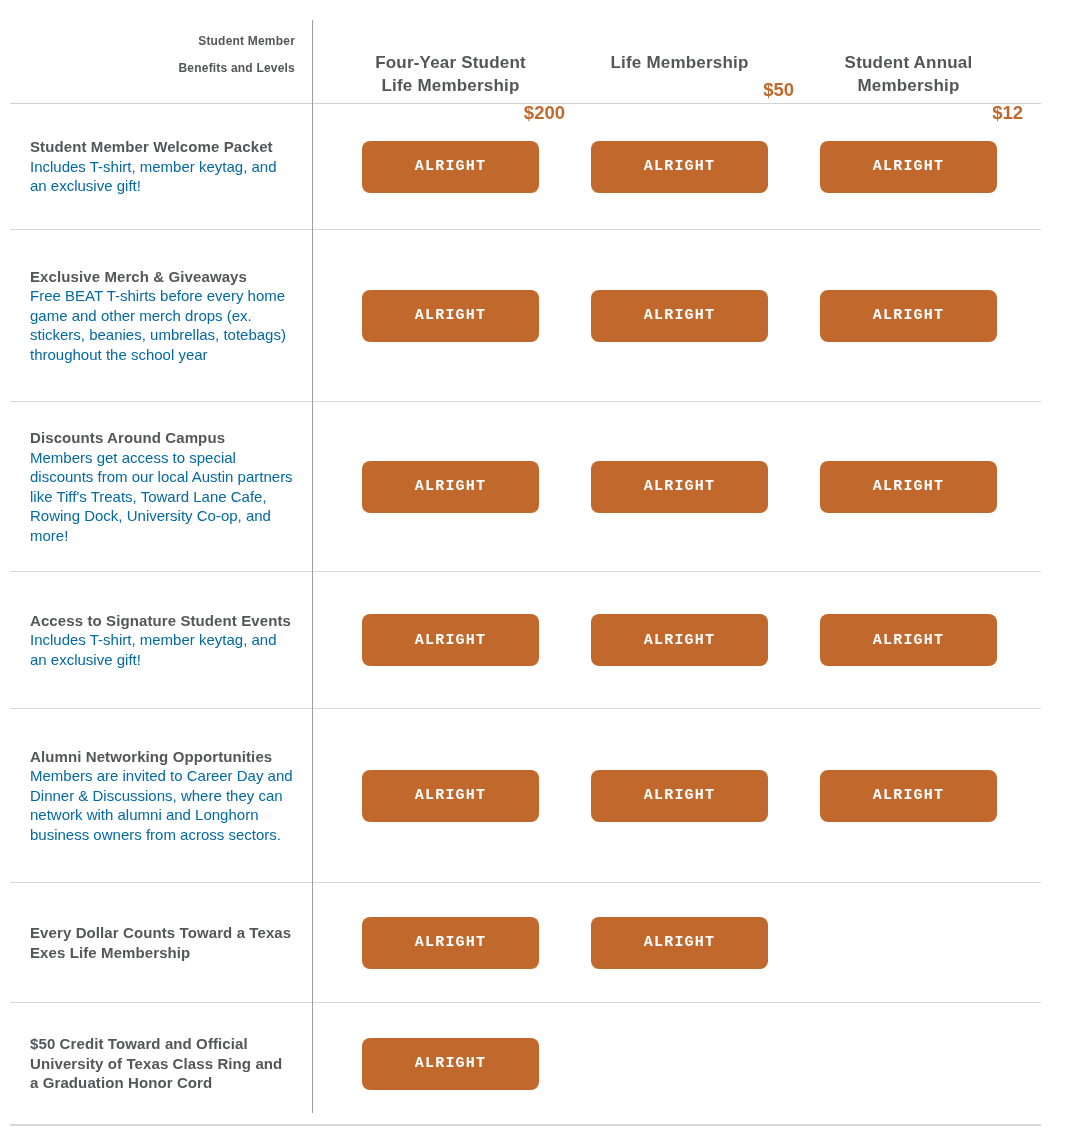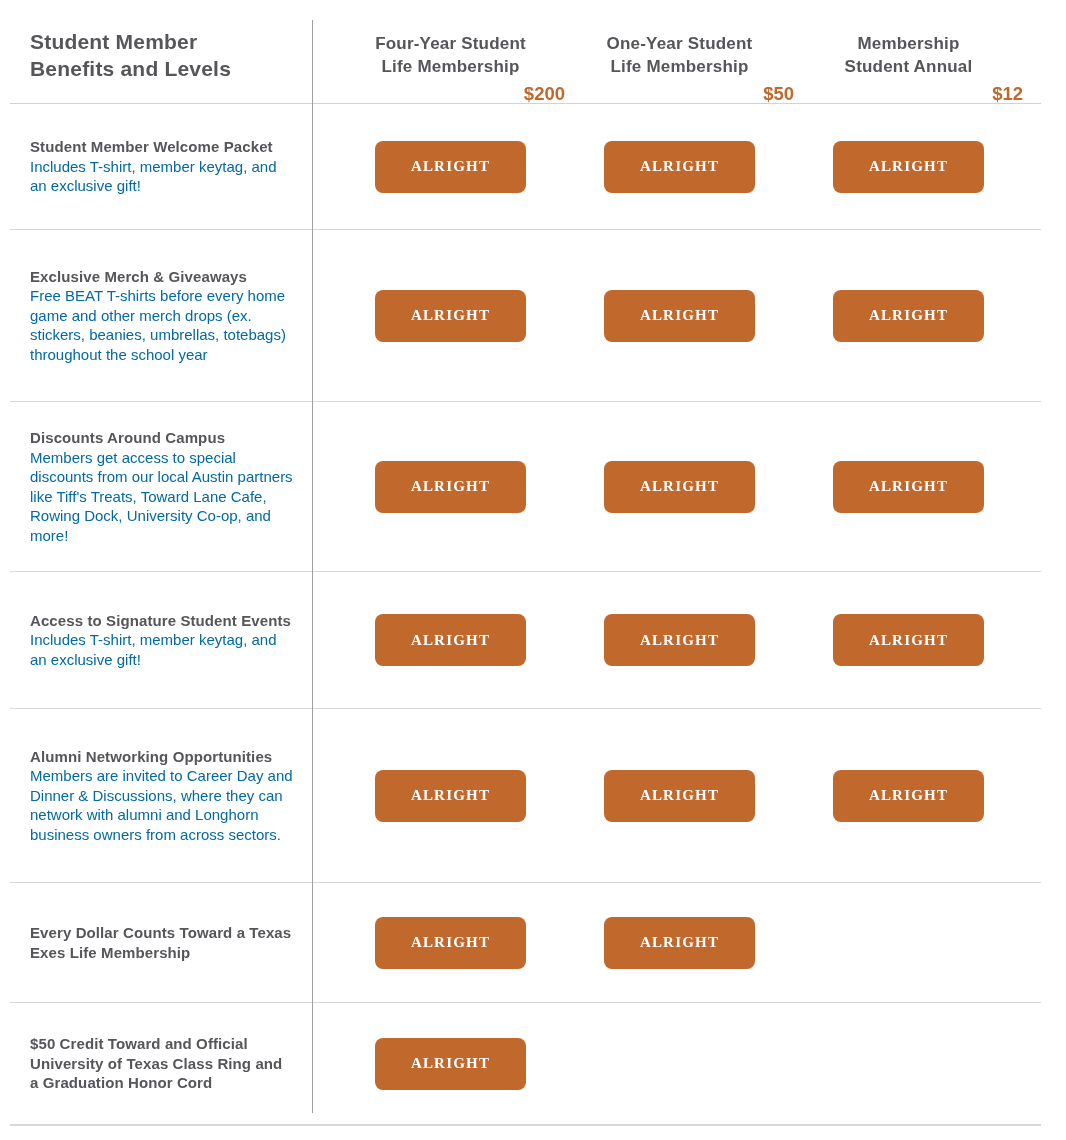--- a/index.html
+++ b/index.html
@@ -29,34 +29,36 @@
     display: flex;
     height: 104px;
     margin: 0 25px 0 10px; 
     border-bottom: 1px solid #d2d2d2;
   }
   .corner-cell {
     width: 303px;
     padding: 28px 18px 0 20px;
   }
   .page-title {
-    font-size: 21px;
+    font-size: 12px;
     font-weight: bold;
     color: #55565a;
     line-height: 27px;
     letter-spacing: 0.2px;
+    text-align: right;
   }
   .plan-headers {
     display: flex;
     margin-left: 23px;
   }
   .plan-header {
     width: 229px;
-    padding-top: 32px;
+    padding-top: 15px;
     text-align: center;
+    margin-top: 36px;
   }
   .plan-name {
     font-size: 17px;
     font-weight: bold;
     color: #55565a;
     line-height: 23px;
     letter-spacing: 0.2px;
   }
   .plan-price {
     margin-top: 3px;
@@ -102,27 +104,27 @@
     align-self: stretch;
     align-items: center;
   }
   .cell {
     width: 229px;
     display: flex;
     justify-content: center;
     align-items: center;
   }
   .alright-btn {
-    width: 151px;
+    width: 177px;
     height: 52px;
     background: #c1692c;
     border: none;
     border-radius: 8px;
     color: #ffffff;
-    font-family: Liberation Serif, serif;
+    font-family: Liberation Mono, monospace;
     font-size: 15px;
     font-weight: bold;
     letter-spacing: 1.2px;
     cursor: pointer;
   }
 </style>
 </head>
 <body>
 
 <div class="table">
@@ -138,29 +140,28 @@
     <div class="plan-headers">
       <div class="plan-header">
         <div class="plan-name">
           <div>Four-Year Student</div>
           <div>Life Membership</div>
         </div>
         <div class="plan-price">$200</div>
       </div>
       <div class="plan-header">
         <div class="plan-name">
-          <div>One-Year Student</div>
           <div>Life Membership</div>
         </div>
         <div class="plan-price">$50</div>
       </div>
       <div class="plan-header">
         <div class="plan-name">
+          <div>Student Annual</div>
           <div>Membership</div>
-          <div>Student Annual</div>
         </div>
         <div class="plan-price">$12</div>
       </div>
     </div>
   </div>
 
   <div id="rows">
   <div class="row">
     <div class="benefit">
       <div class="benefit-title">Student Member Welcome Packet</div>

